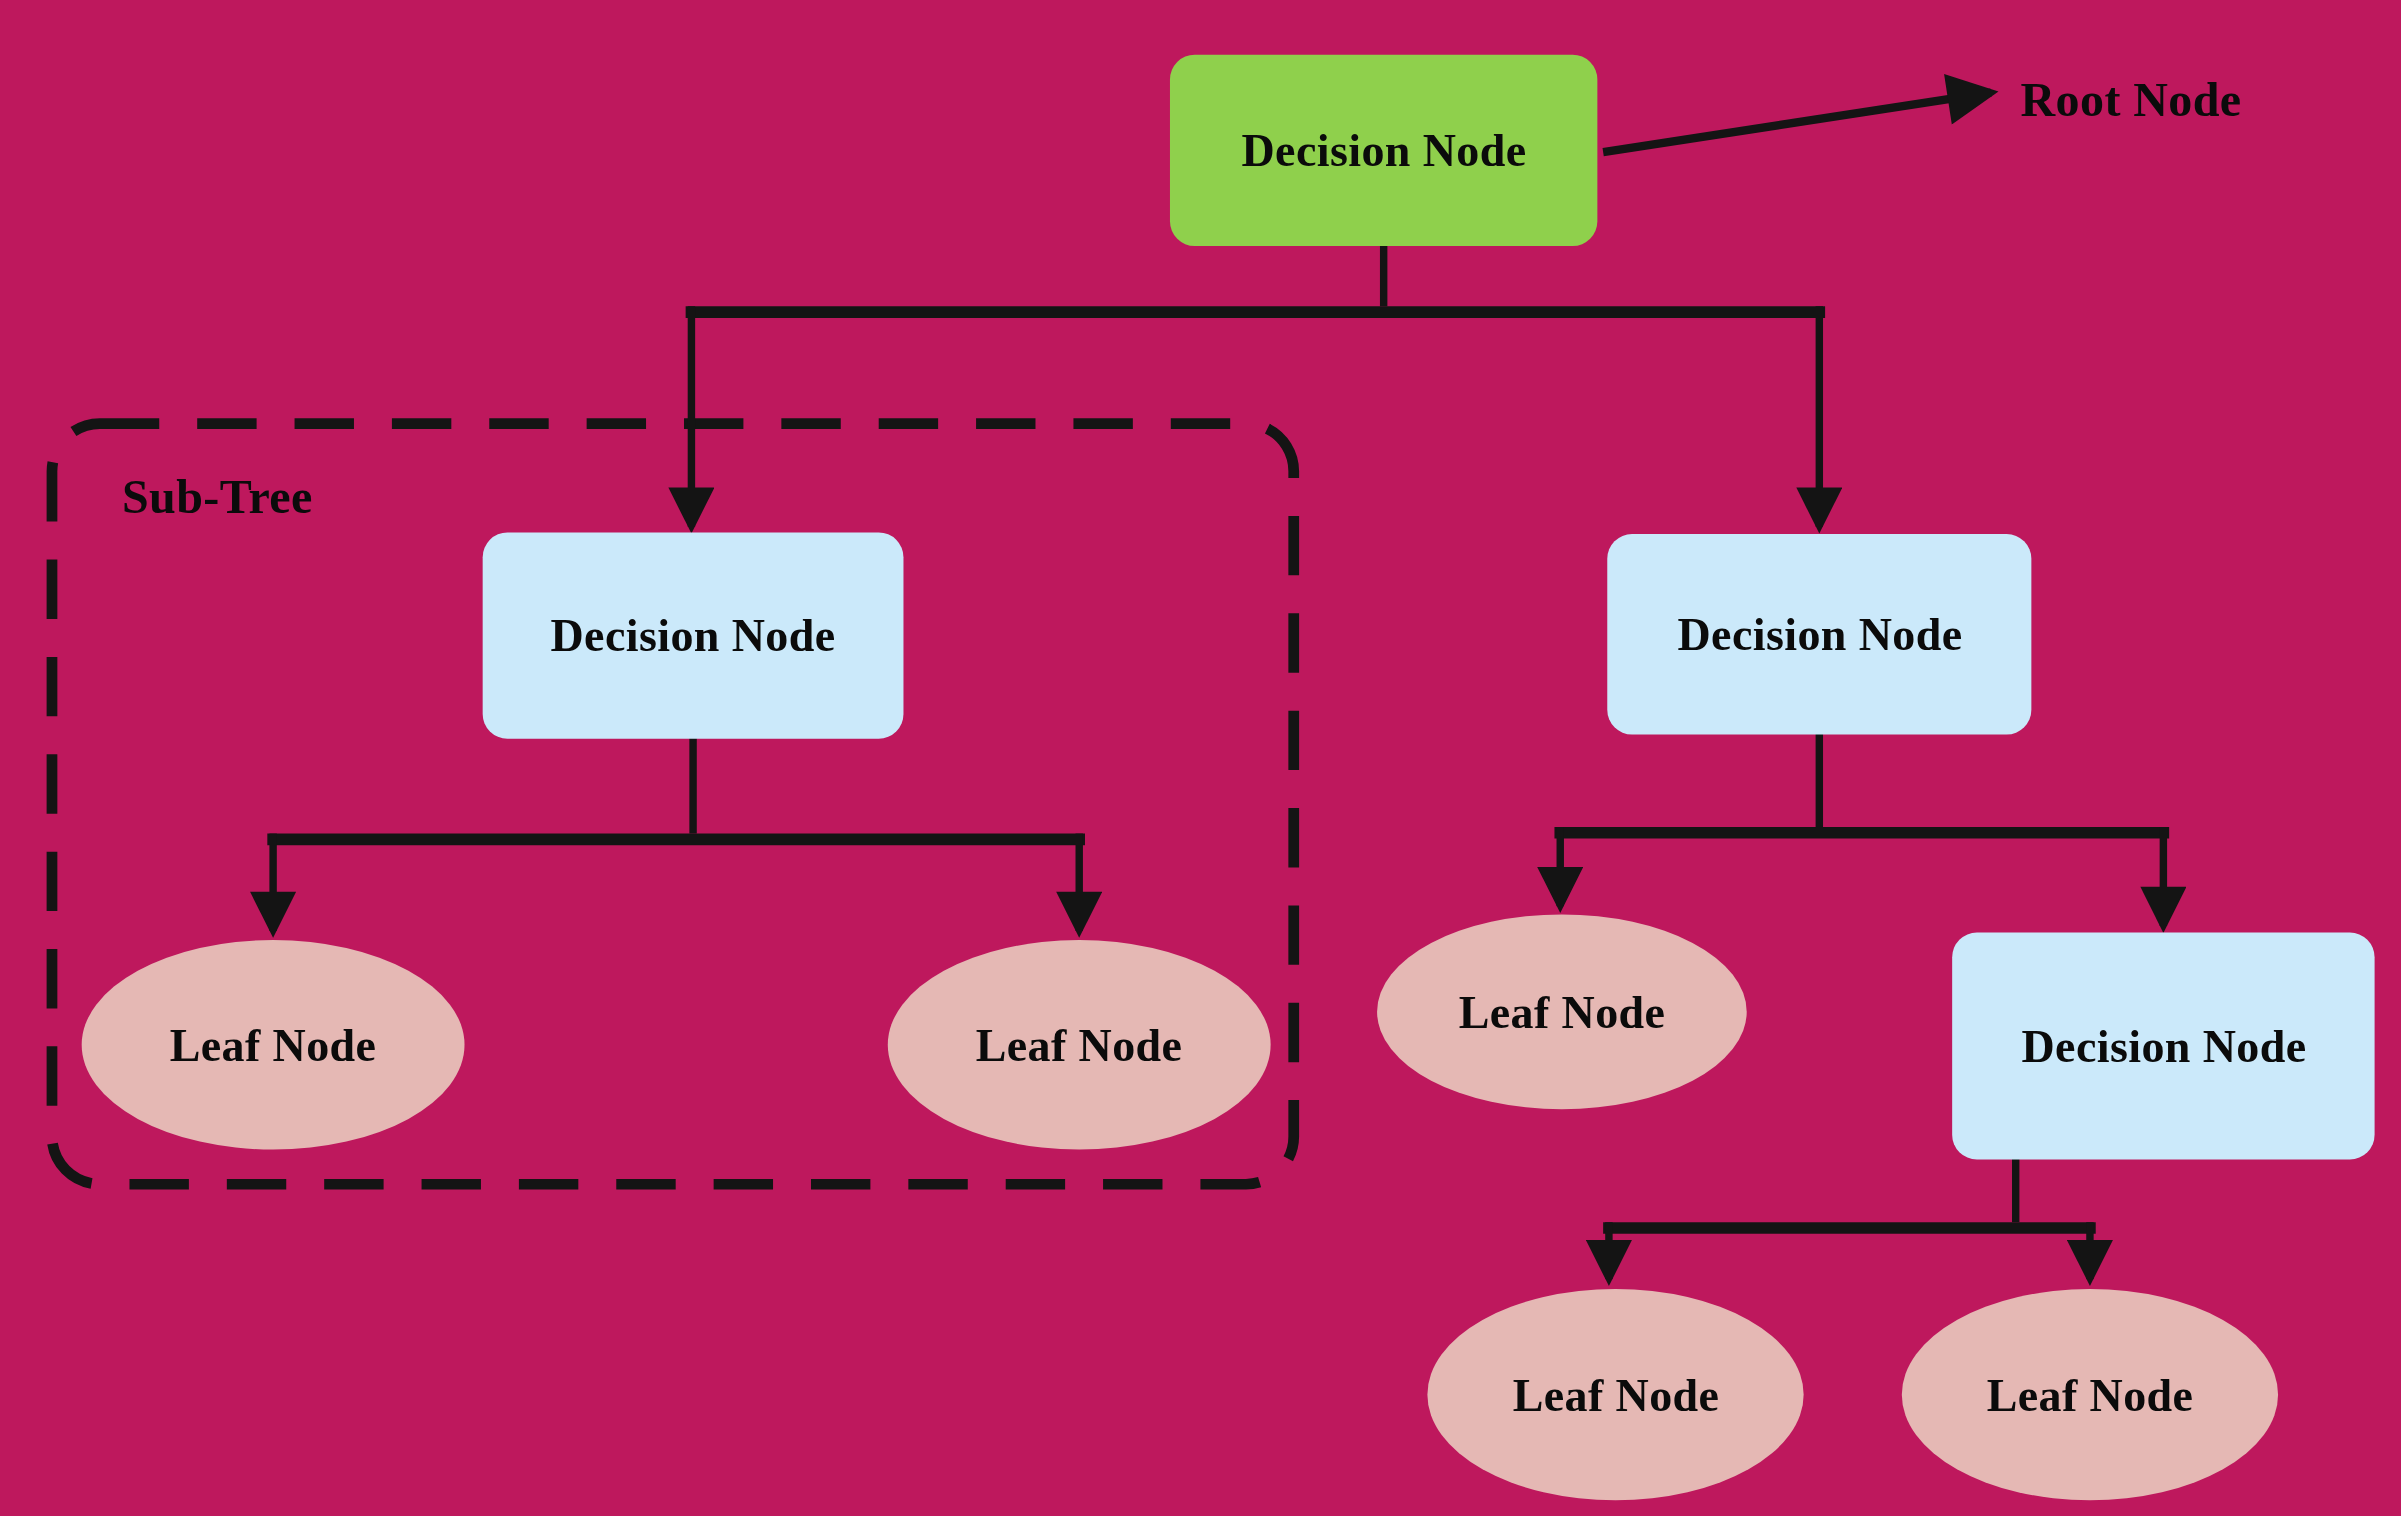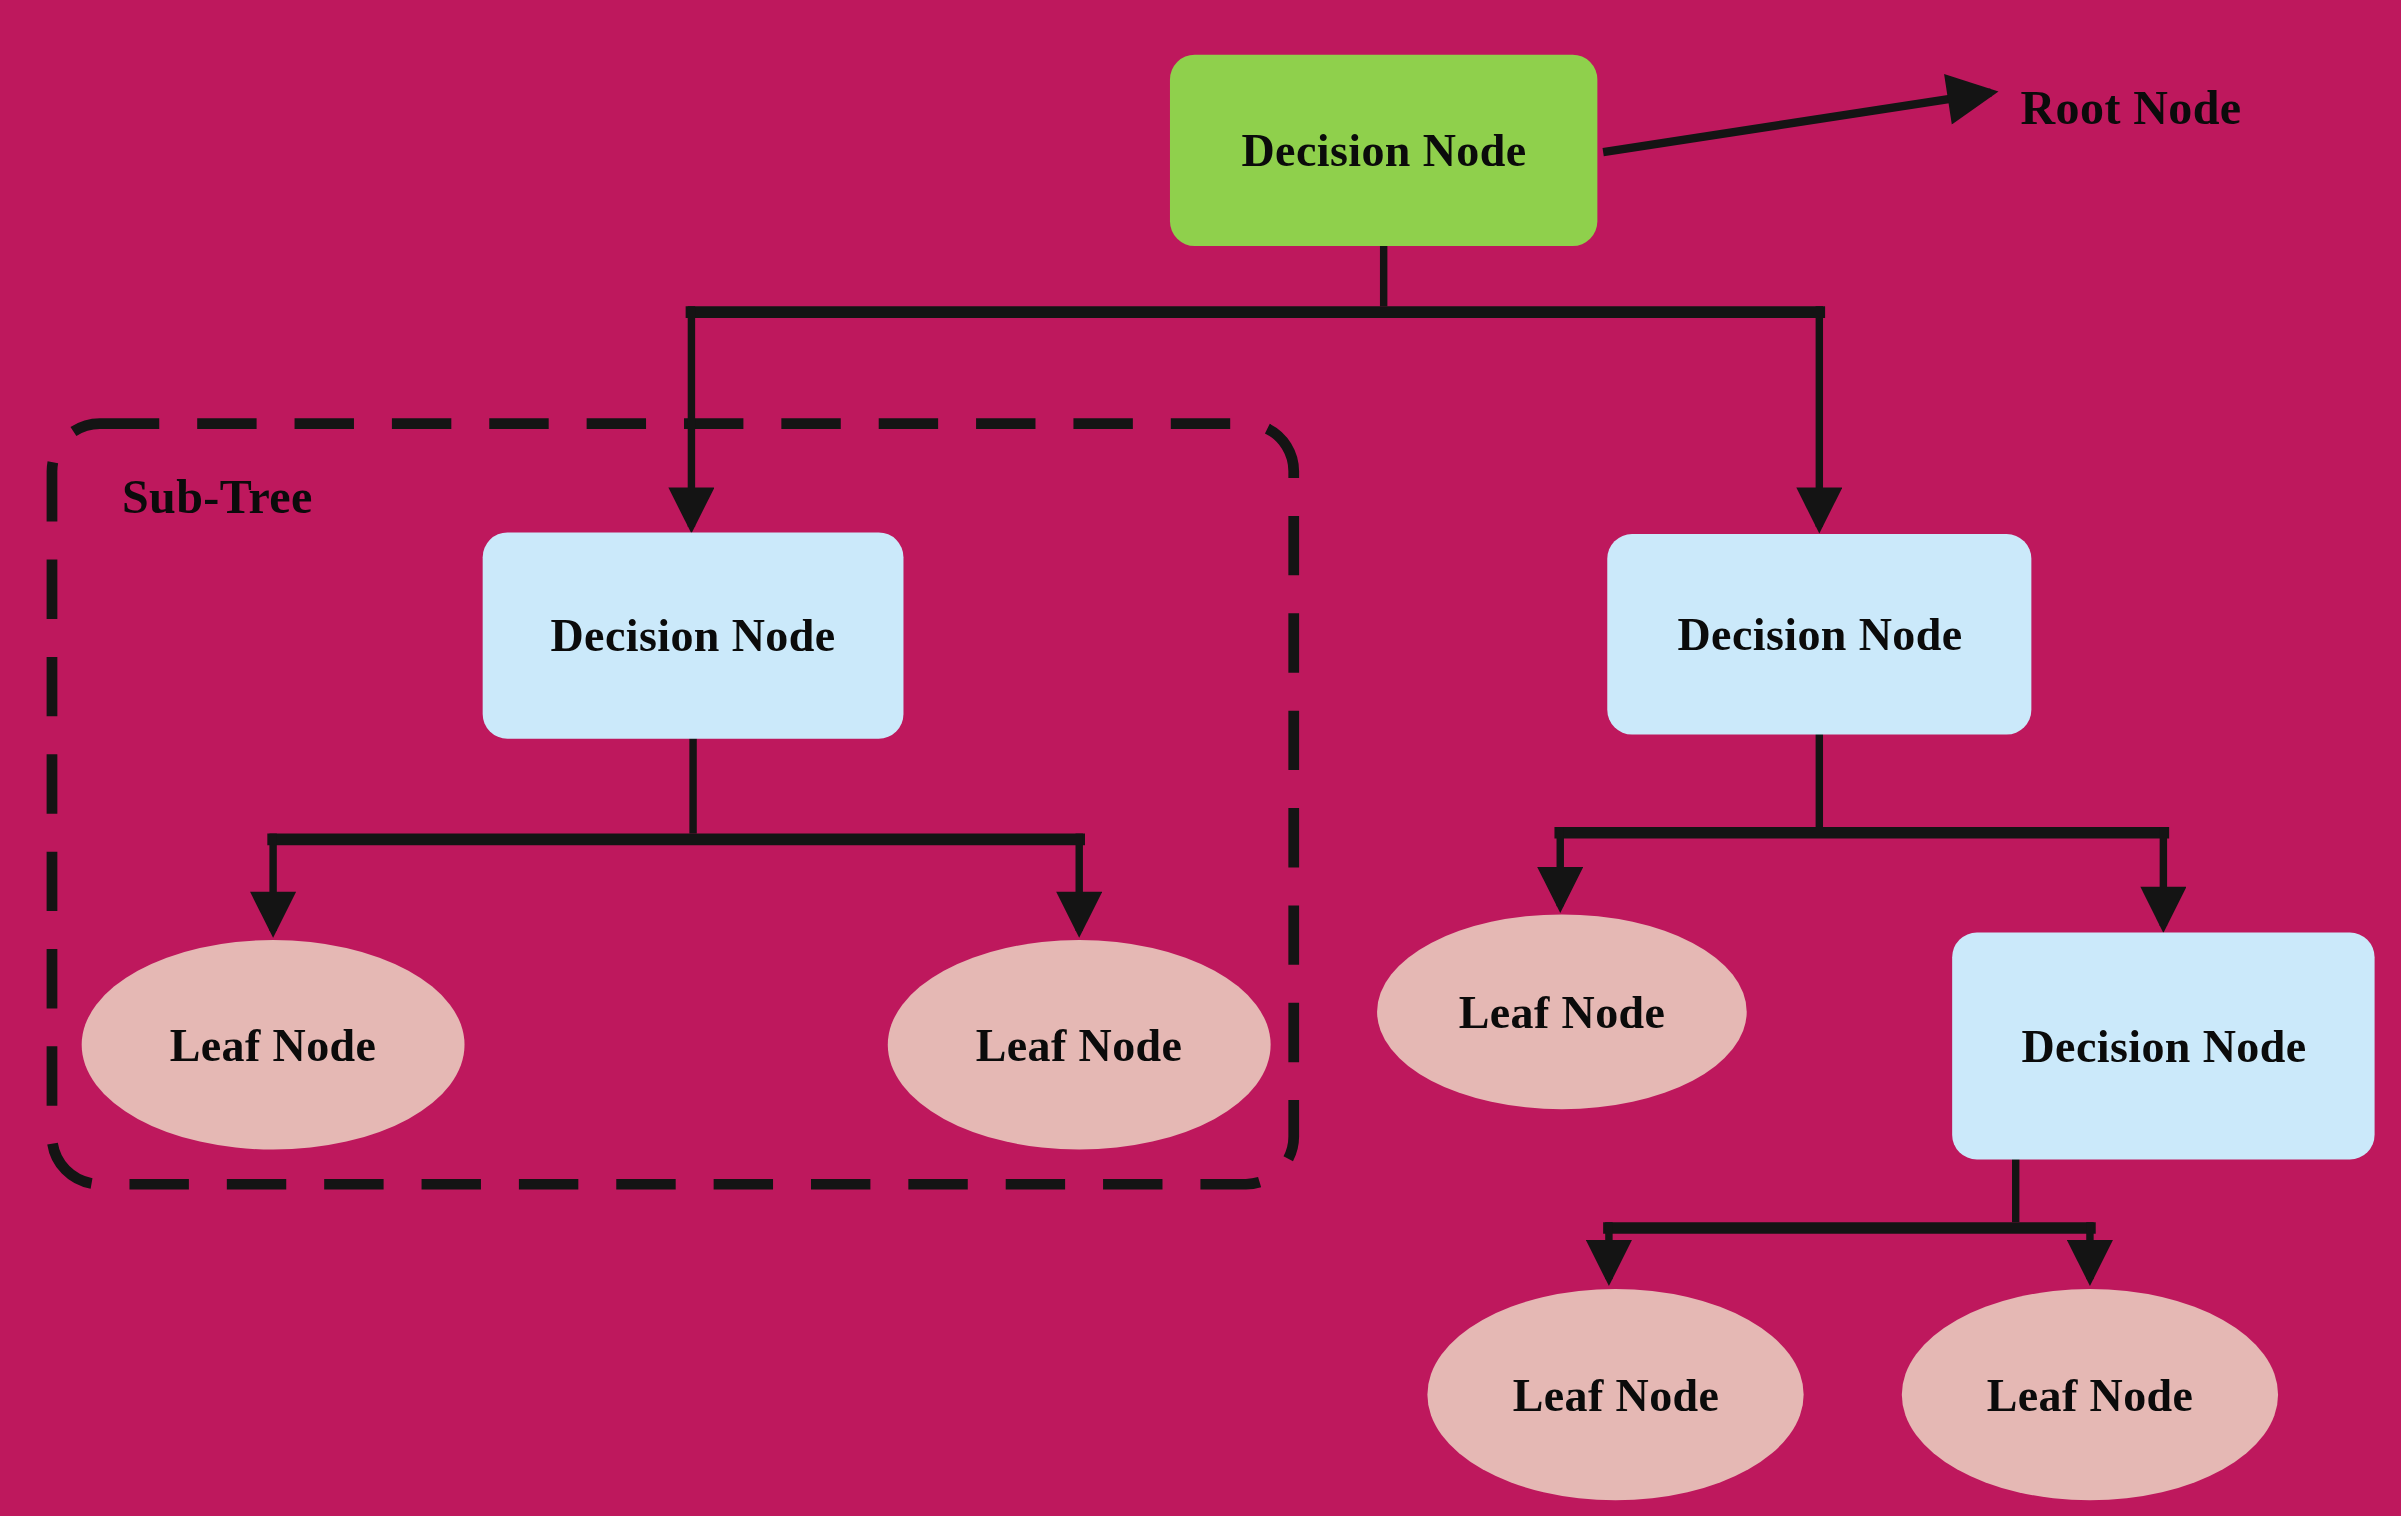--- a/index.html
+++ b/index.html
@@ -95,18 +95,18 @@
   <div class="lbl" style="left:273px; top:1045px;">Leaf Node</div>
 
   <div class="lbl" style="left:1079px; top:1045px;">Leaf Node</div>
 
   <div class="lbl" style="left:1562px; top:1012px;">Leaf Node</div>
 
   <div class="lbl" style="left:1616px; top:1395px;">Leaf Node</div>
 
   <div class="lbl" style="left:2090px; top:1395px;">Leaf Node</div>
 
-  <div class="lbl annot" style="left:2131px; top:107px;">Root Node</div>
+  <div class="lbl annot" style="left:2131px; top:99px;">Root Node</div>
 
   <div class="lbl annot left-anchor" style="left:122px; top:496px;">Sub-Tree</div>
 
 </div>
 
 
 </body></html>

